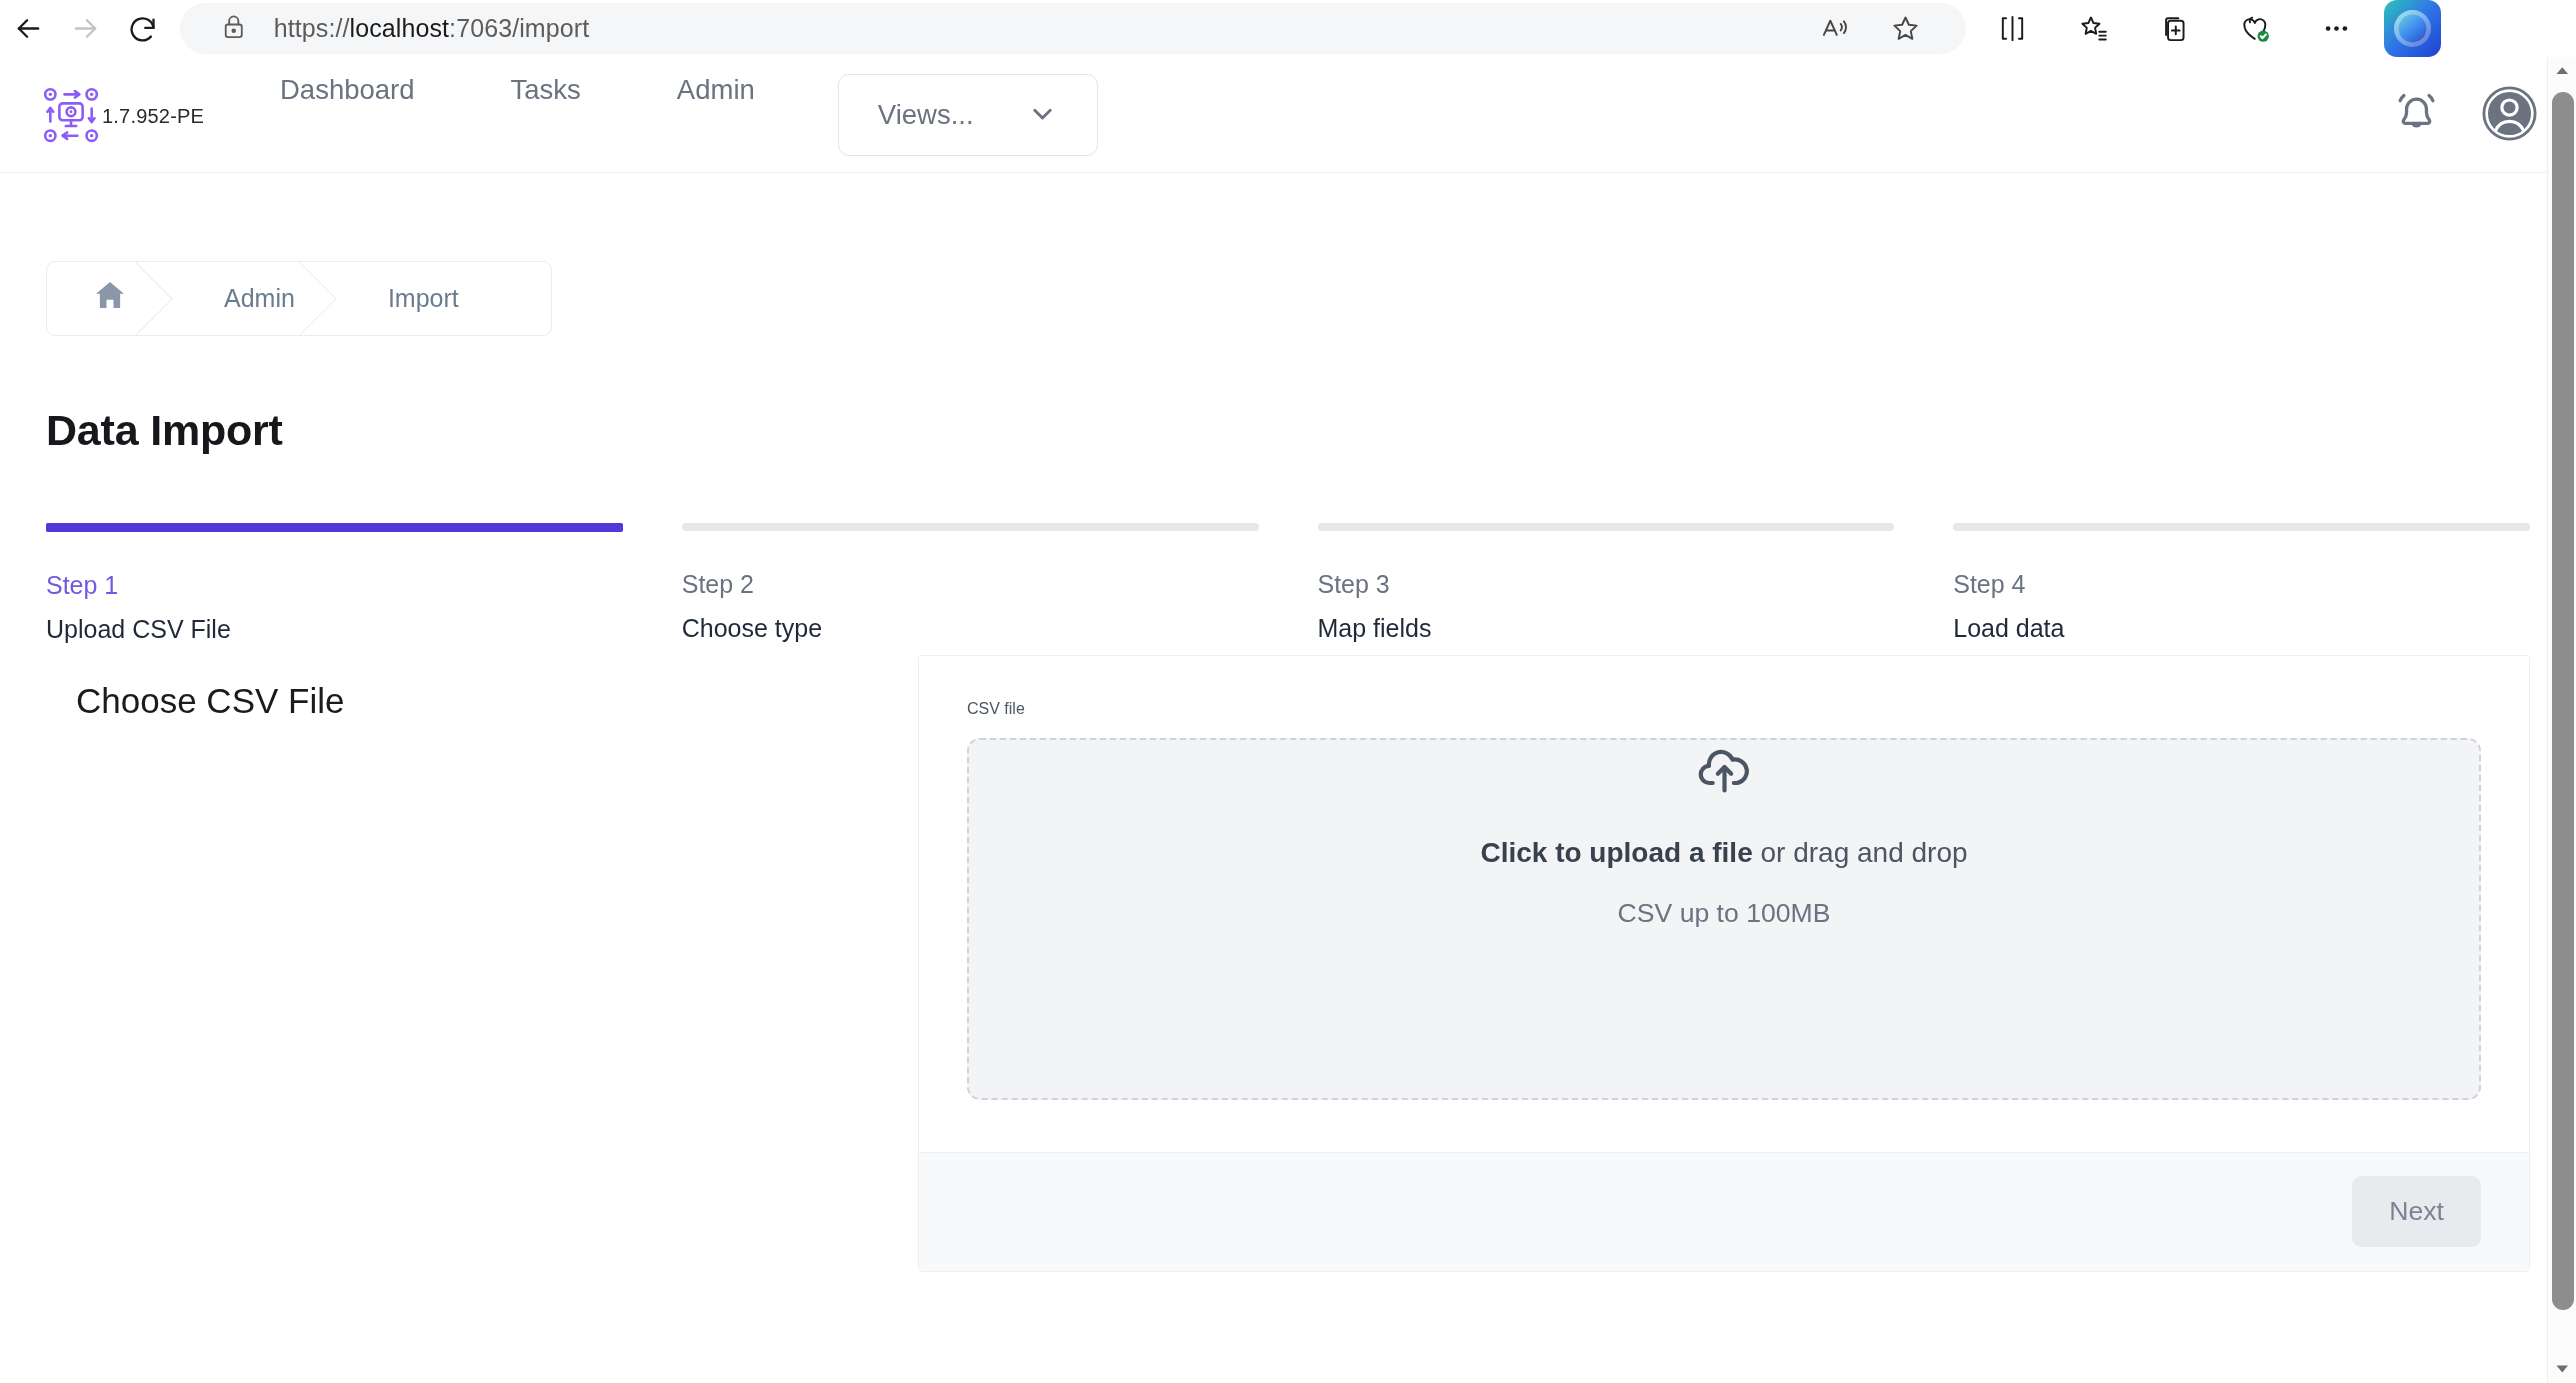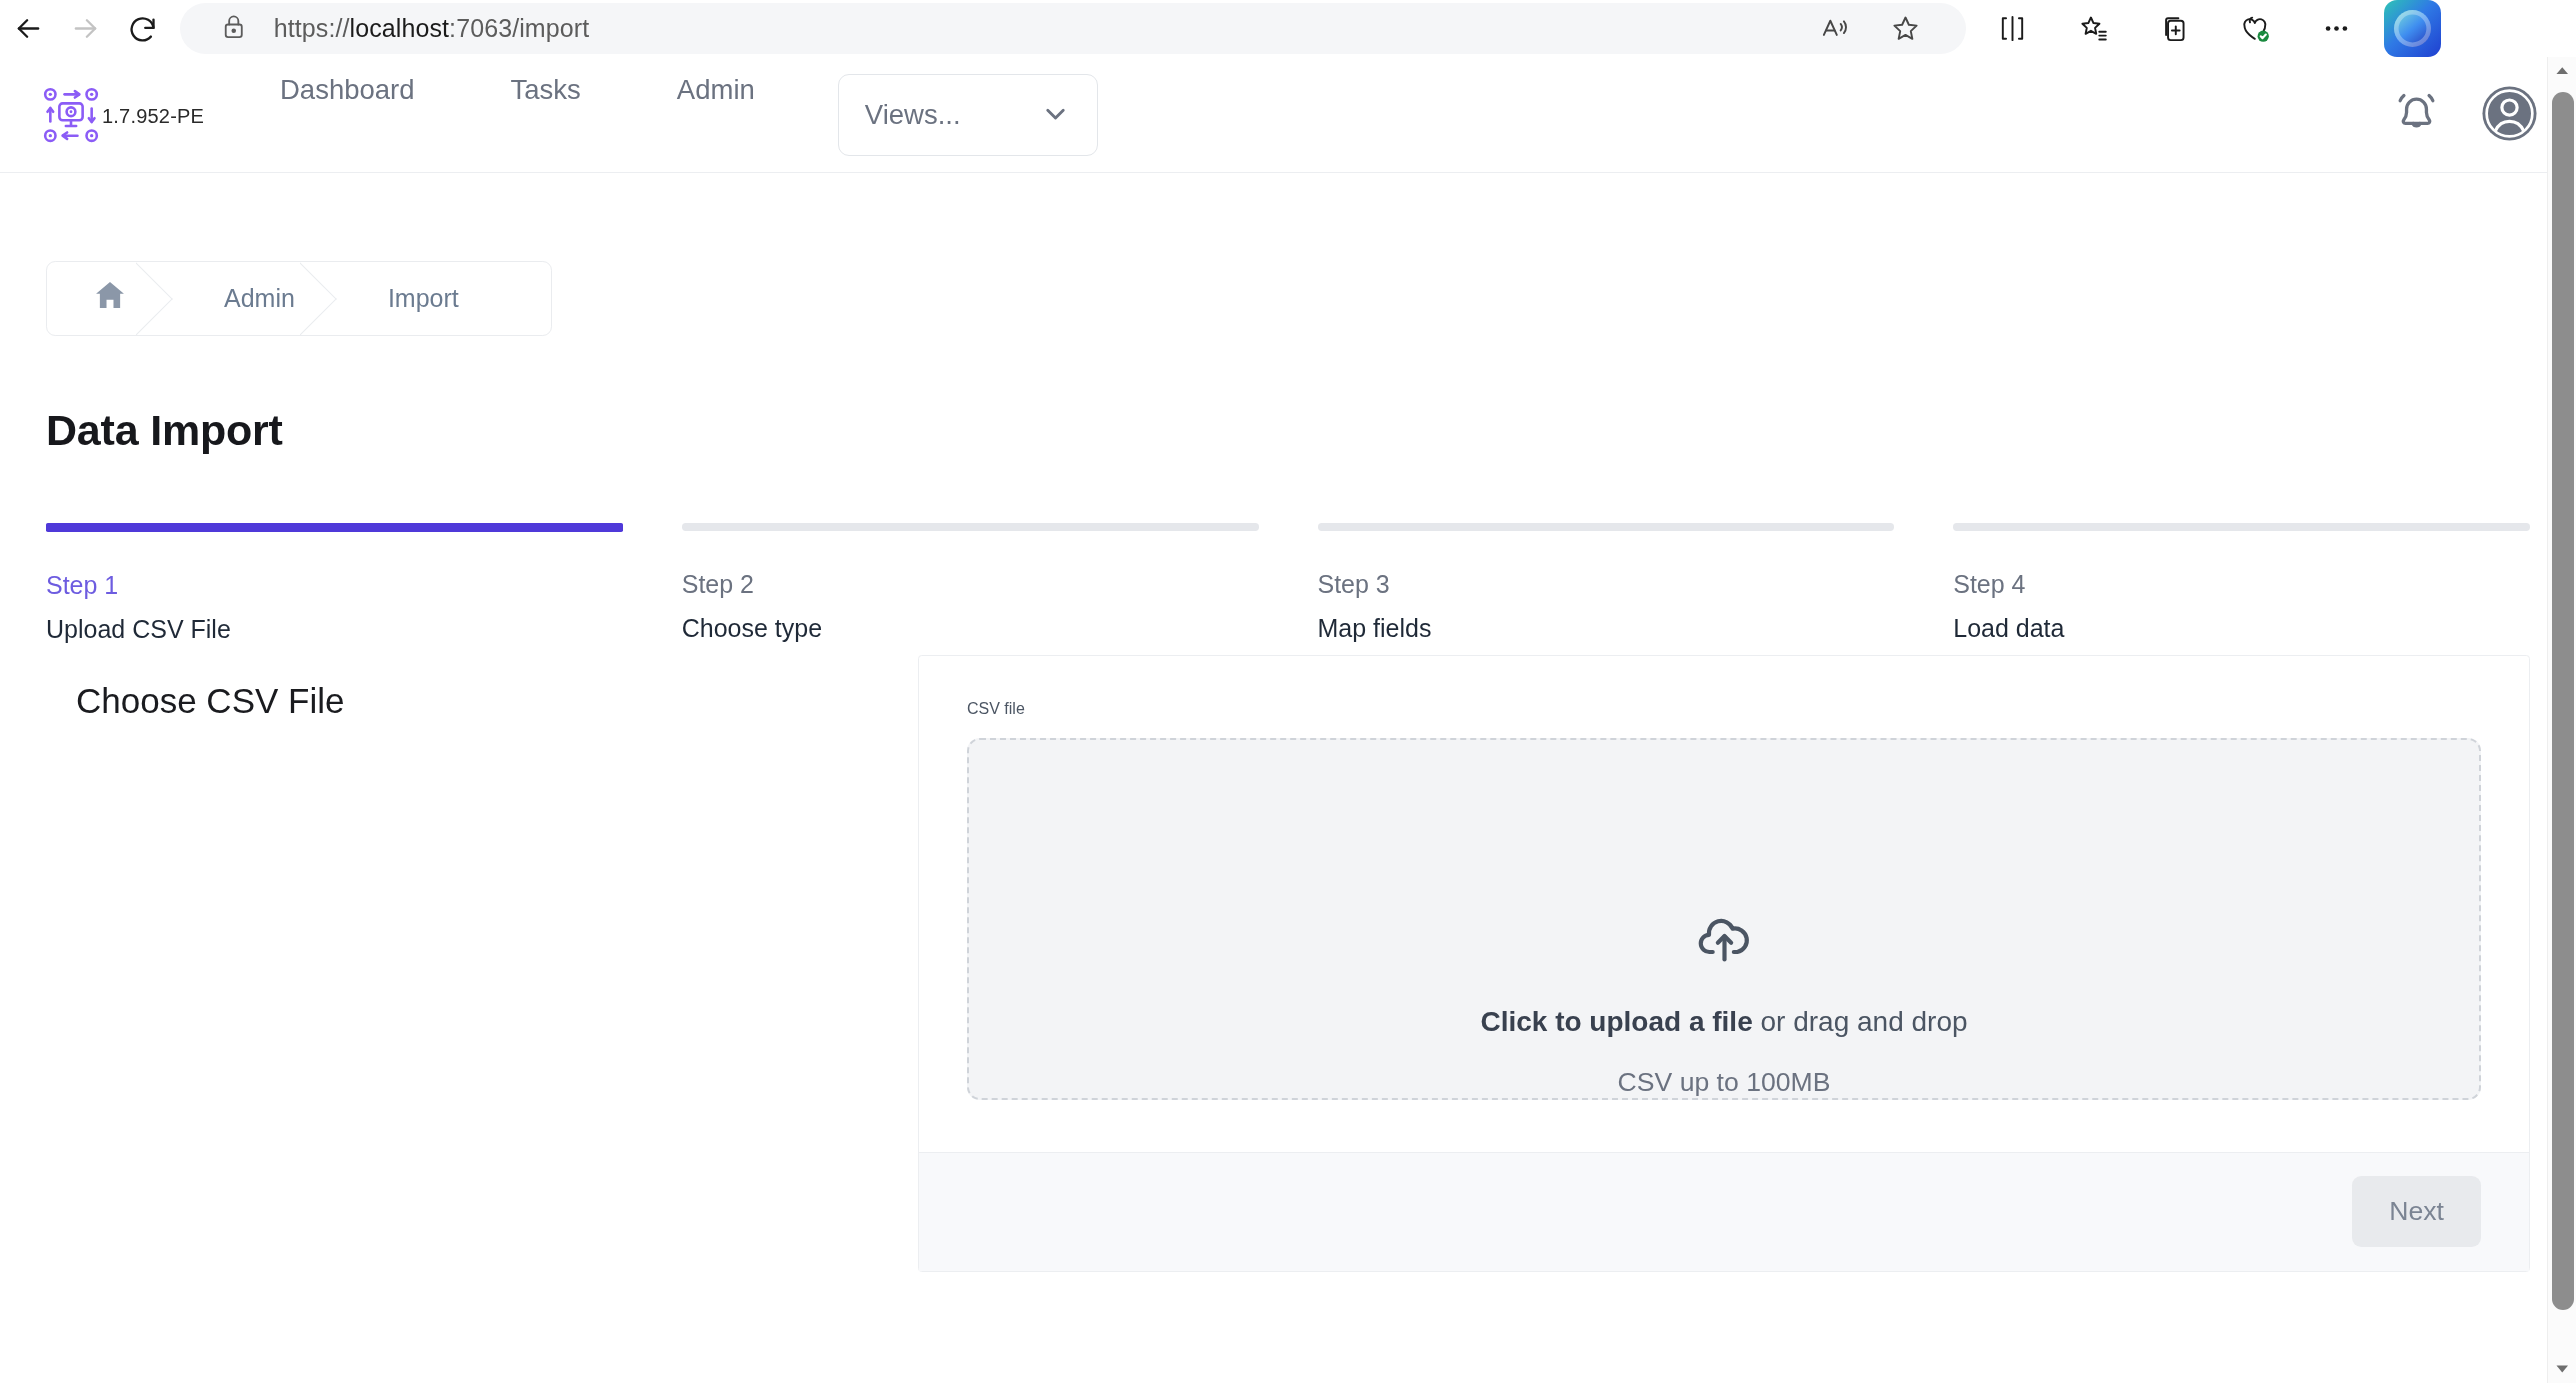--- a/index.html
+++ b/index.html
@@ -95,21 +95,21 @@
   .nav-link {
     font-size: 27.5px; color: #6b7280;
     padding: 0 48px; white-space: nowrap;
   }
   .views-select {
     margin-left: 35px;
     width: 260px; height: 82px;
     border: 1.8px solid #e3e6ea; border-radius: 11px;
     background: #ffffff;
     display: flex; align-items: center; justify-content: space-between;
-    padding: 0 26px;
+    padding: 0 39px;
   }
   .views-label { font-size: 27.5px; color: #6b7280; }
   .header-right {
     margin-left: auto; display: flex; align-items: center; gap: 37px;
   }
 
   
   .page { padding: 0 46px; }
 
   .breadcrumb {
@@ -176,21 +176,21 @@
   }
   .card-body { padding: 44px 48px 0 48px; }
   .field-label { font-size: 16px; color: #4b5563; }
   .dropzone {
     margin-top: 20px;
     height: 362px;
     background: #f3f4f6;
     border: 2.7px dashed #cfd3d9;
     border-radius: 13px;
     display: flex; flex-direction: column;
-    align-items: center; justify-content: flex-end;
+    align-items: center; justify-content: flex-start;
   }
   .dz-icon { margin-bottom: 35px; }
   .dz-main { font-size: 28px; color: #4b5563; }
   .dz-main b { color: #39414f; font-weight: bold; }
   .dz-sub { margin-top: 29px; font-size: 26.6px; color: #6b7280; }
 
   .card-footer {
     margin-top: auto;
     height: 119px;
     background: #f8f9fb;

